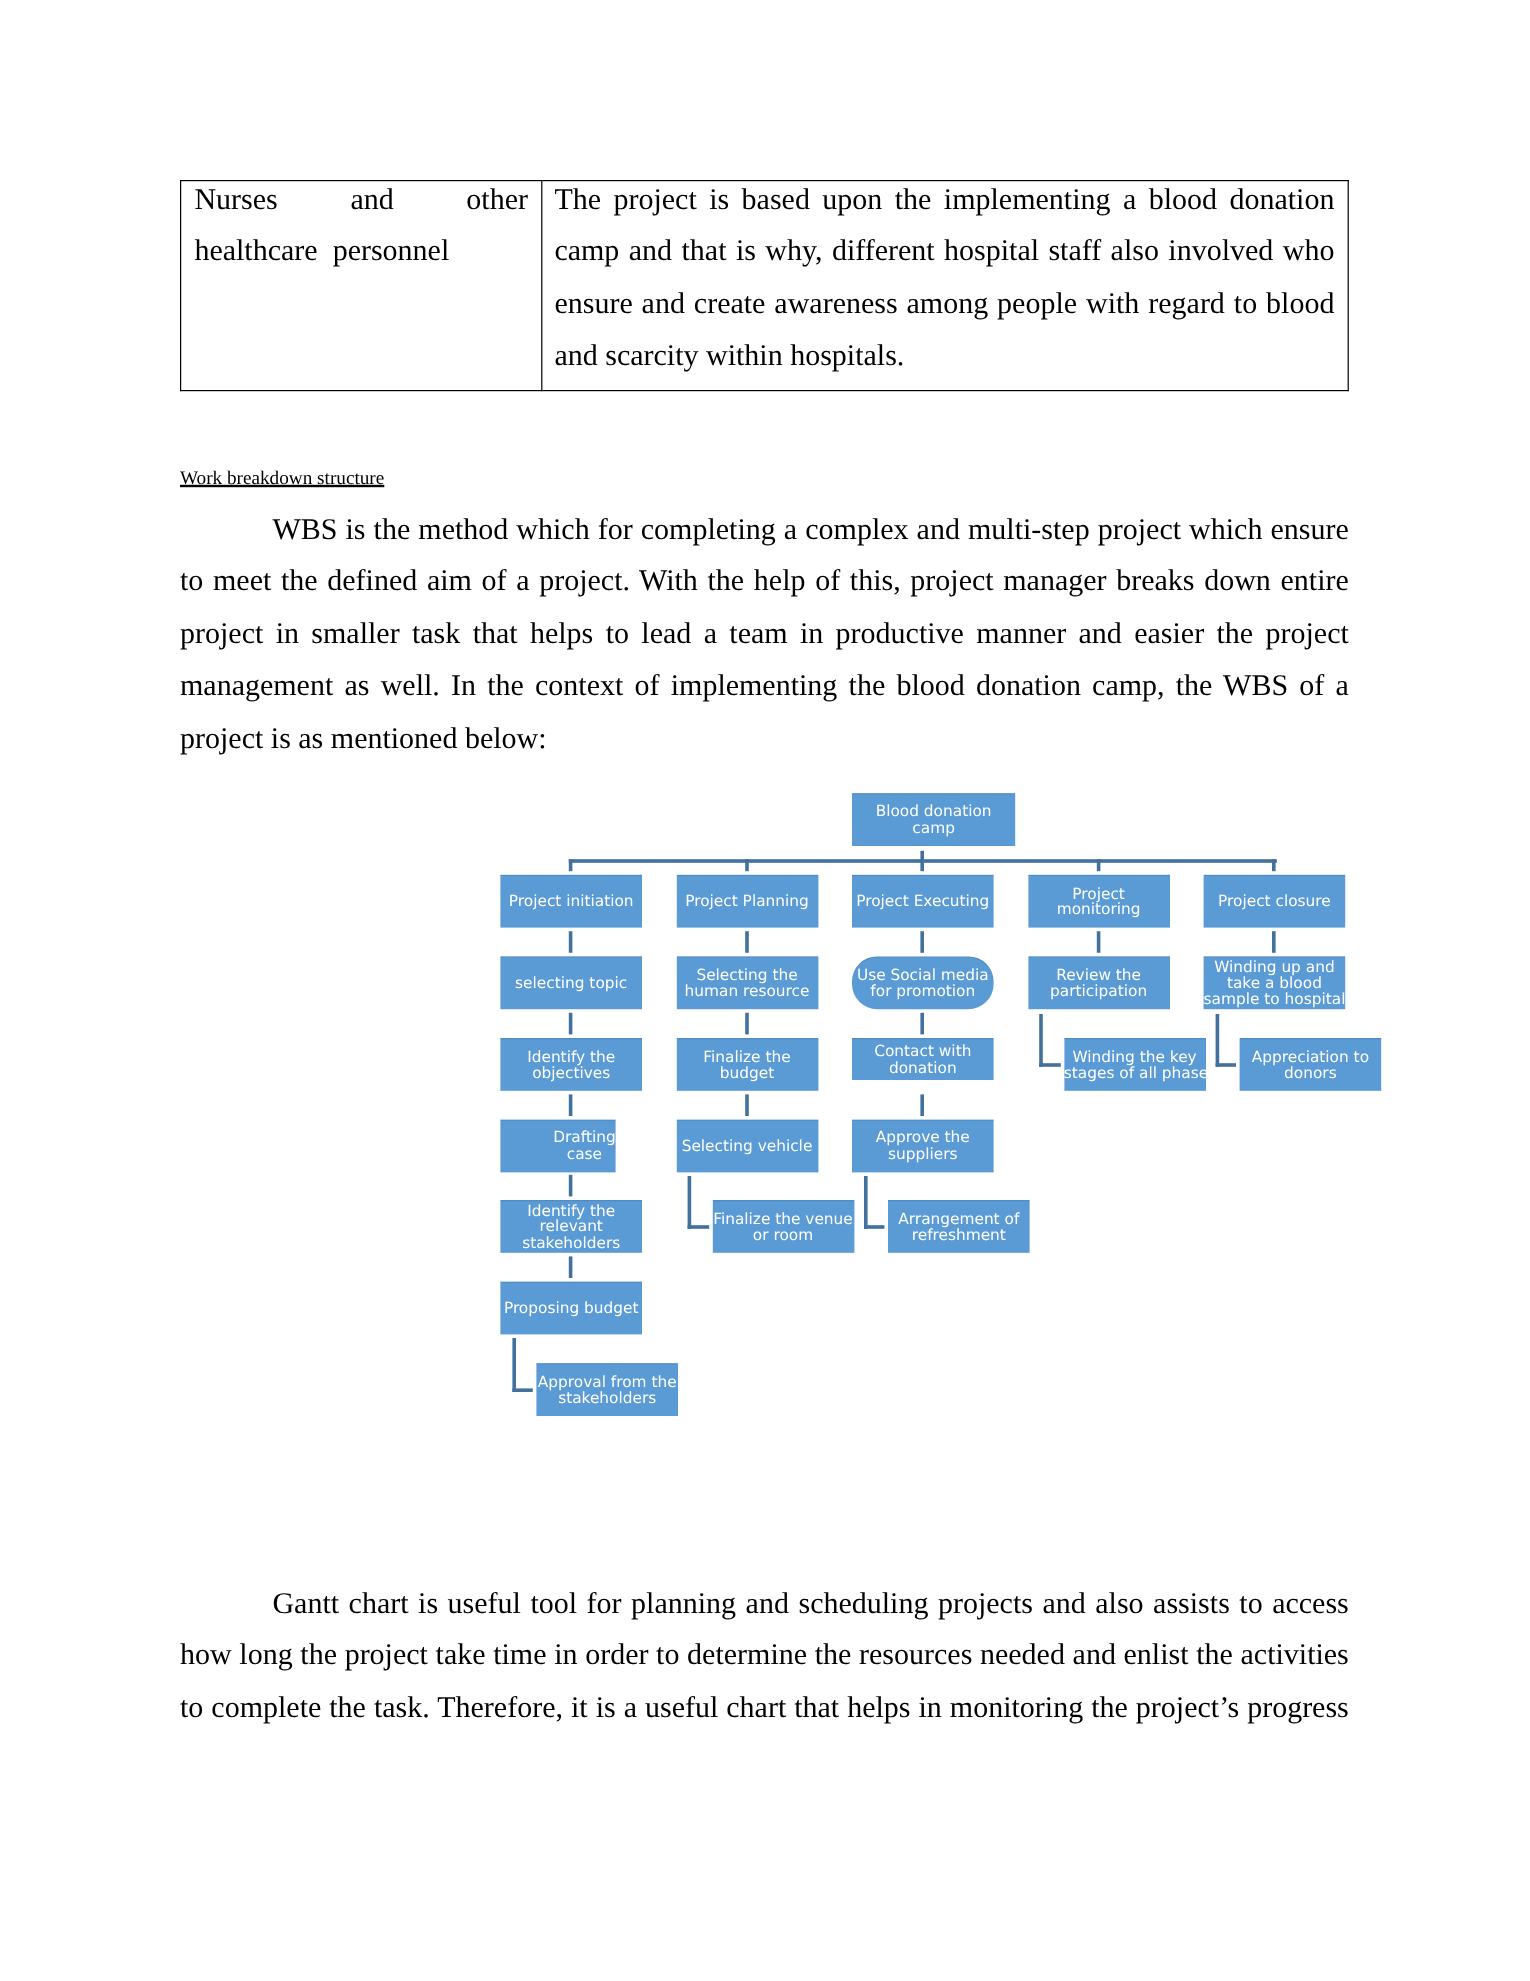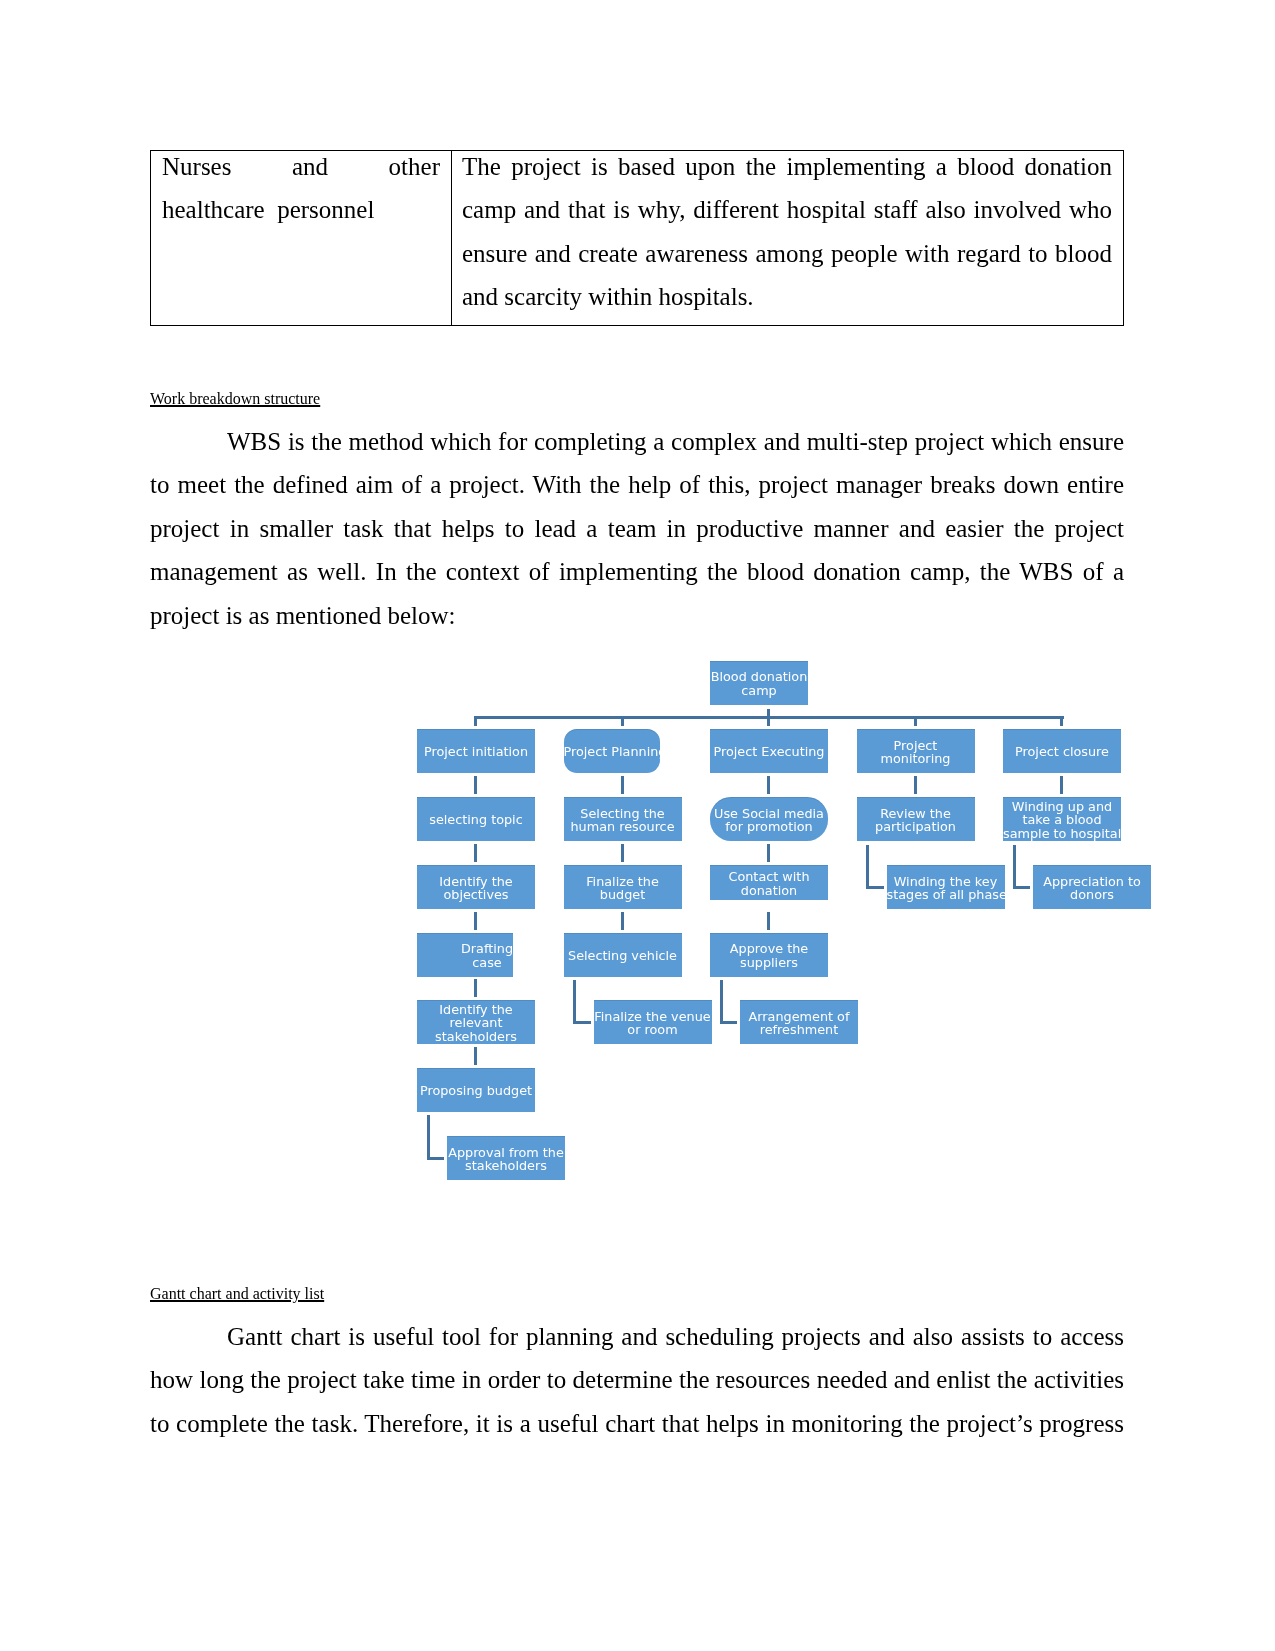--- a/index.html
+++ b/index.html
@@ -70,21 +70,21 @@
     </tr>
     </tbody>
   </table>
 
   <div class="hd" style="top:376.5px">
     <u>Work breakdown structure</u>
   </div>
   <div class="para" style="top:420px">WBS is the method which for completing a complex and multi-step project which ensure to meet the defined aim of a project. With the help of this, project manager breaks down entire project in smaller task that helps to lead a team in productive manner and easier the project management as well. In the context of implementing the blood donation camp, the WBS of a project is as mentioned below:</div>
 
   <div class="wbs">
-      <div class="nbox" style="left: 710px; top: 660.8px; width: 98px; height: 44.2px;">
+      <div class="nbox" style="left: 710px; top: 660.8px; width: 136px; height: 44.2px;">
         <span title="Blood donation camp"><span>Blood donation</span><br><span>camp</span></span>
       </div>
       <div class="nbox" style="left: 417px; top: 729px; width: 118px; height: 44.2px;">
         <span title="Project initiation"><span>Project initiation</span></span>
       </div>
       <div class="nbox" style="left: 417px; top: 797px; width: 118px; height: 44.2px;">
         <span title="selecting topic"><span>selecting topic</span></span>
       </div>
       <div class="nbox" style="left: 417px; top: 865px; width: 118px; height: 44.2px;">
         <span title="Identify the objectives"><span>Identify the</span><br><span>objectives</span></span>
@@ -94,21 +94,21 @@
       </div>
       <div class="nbox" style="left: 417px; top: 1000px; width: 118px; height: 44.2px;">
         <span title="Identify the relevant stakeholders"><span>Identify the</span><br><span>relevant</span><br><span>stakeholders</span></span>
       </div>
       <div class="nbox" style="left: 417px; top: 1067.5px; width: 118px; height: 44.2px;">
         <span title="Proposing budget"><span>Proposing budget</span></span>
       </div>
       <div class="nbox" style="left: 447px; top: 1136px; width: 118px; height: 44.2px;">
         <span title="Approval from the stakeholders"><span>Approval from the</span><br><span>stakeholders</span></span>
       </div>
-      <div class="nbox" style="left: 563.5px; top: 729px; width: 96px; height: 44.2px; border-radius: 13px;">
+      <div class="nbox" style="left: 563.5px; top: 729px; width: 118px; height: 44.2px;">
         <span title="Project Planning"><span>Project Planning</span></span>
       </div>
       <div class="nbox" style="left: 563.5px; top: 797px; width: 118px; height: 44.2px;">
         <span title="Selecting the human resource"><span>Selecting the</span><br><span>human resource</span></span>
       </div>
       <div class="nbox" style="left: 563.5px; top: 865px; width: 118px; height: 44.2px;">
         <span title="Finalize the budget"><span>Finalize the</span><br><span>budget</span></span>
       </div>
       <div class="nbox" style="left: 563.5px; top: 932.5px; width: 118px; height: 44.2px;">
         <span title="Selecting vehicle"><span>Selecting vehicle</span></span>
@@ -174,18 +174,15 @@
       <div class="ln" style="left: 573px; top: 980.2px; width: 3px; height: 43.4px;"></div>
       <div class="ln" style="left: 573px; top: 1020.6px; width: 17.5px; height: 3px;"></div>
       <div class="ln" style="left: 719.5px; top: 980.2px; width: 3px; height: 43.4px;"></div>
       <div class="ln" style="left: 719.5px; top: 1020.6px; width: 17.5px; height: 3px;"></div>
       <div class="ln" style="left: 866px; top: 844.7px; width: 3px; height: 43.9px;"></div>
       <div class="ln" style="left: 866px; top: 885.6px; width: 17.5px; height: 3px;"></div>
       <div class="ln" style="left: 1012.5px; top: 844.7px; width: 3px; height: 43.9px;"></div>
       <div class="ln" style="left: 1012.5px; top: 885.6px; width: 17.5px; height: 3px;"></div>
     </div>
 
-  <div class="hd" style="top:1272px">
-    <u>Gantt chart and activity list</u>
-  </div>
   <div class="para last" style="top:1315px">Gantt chart is useful tool for planning and scheduling projects and also assists to access how long the project take time in order to determine the resources needed and enlist the activities to complete the task. Therefore, it is a useful chart that helps in monitoring the project’s progress</div>
 
 </div>
 
 </body></html>

